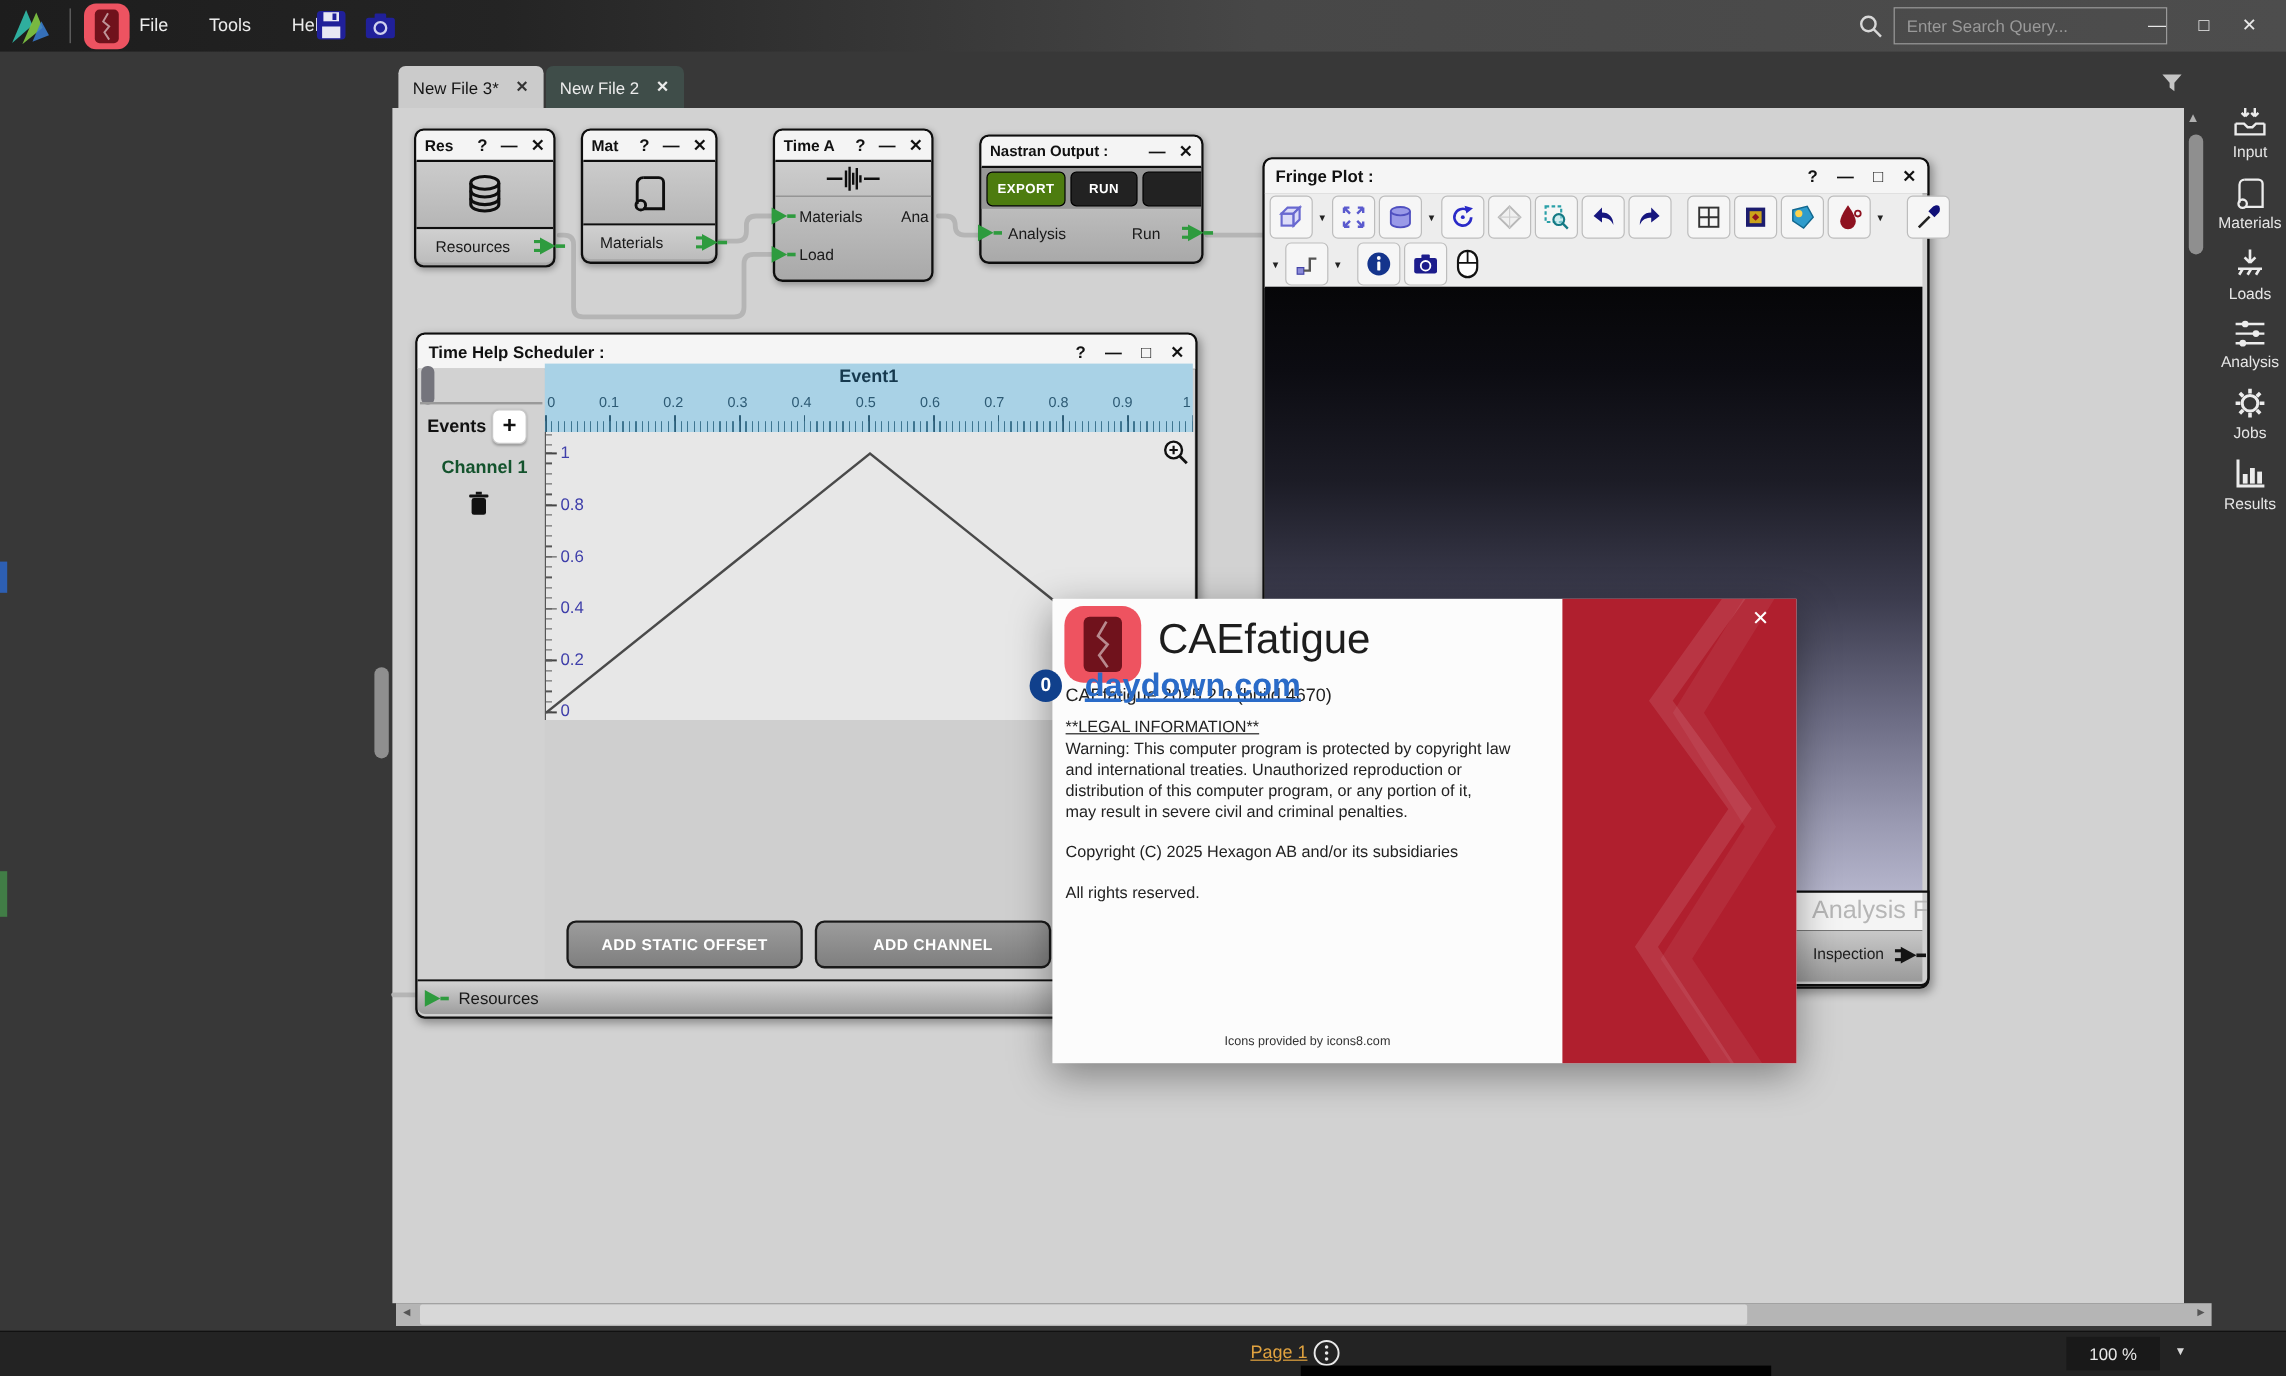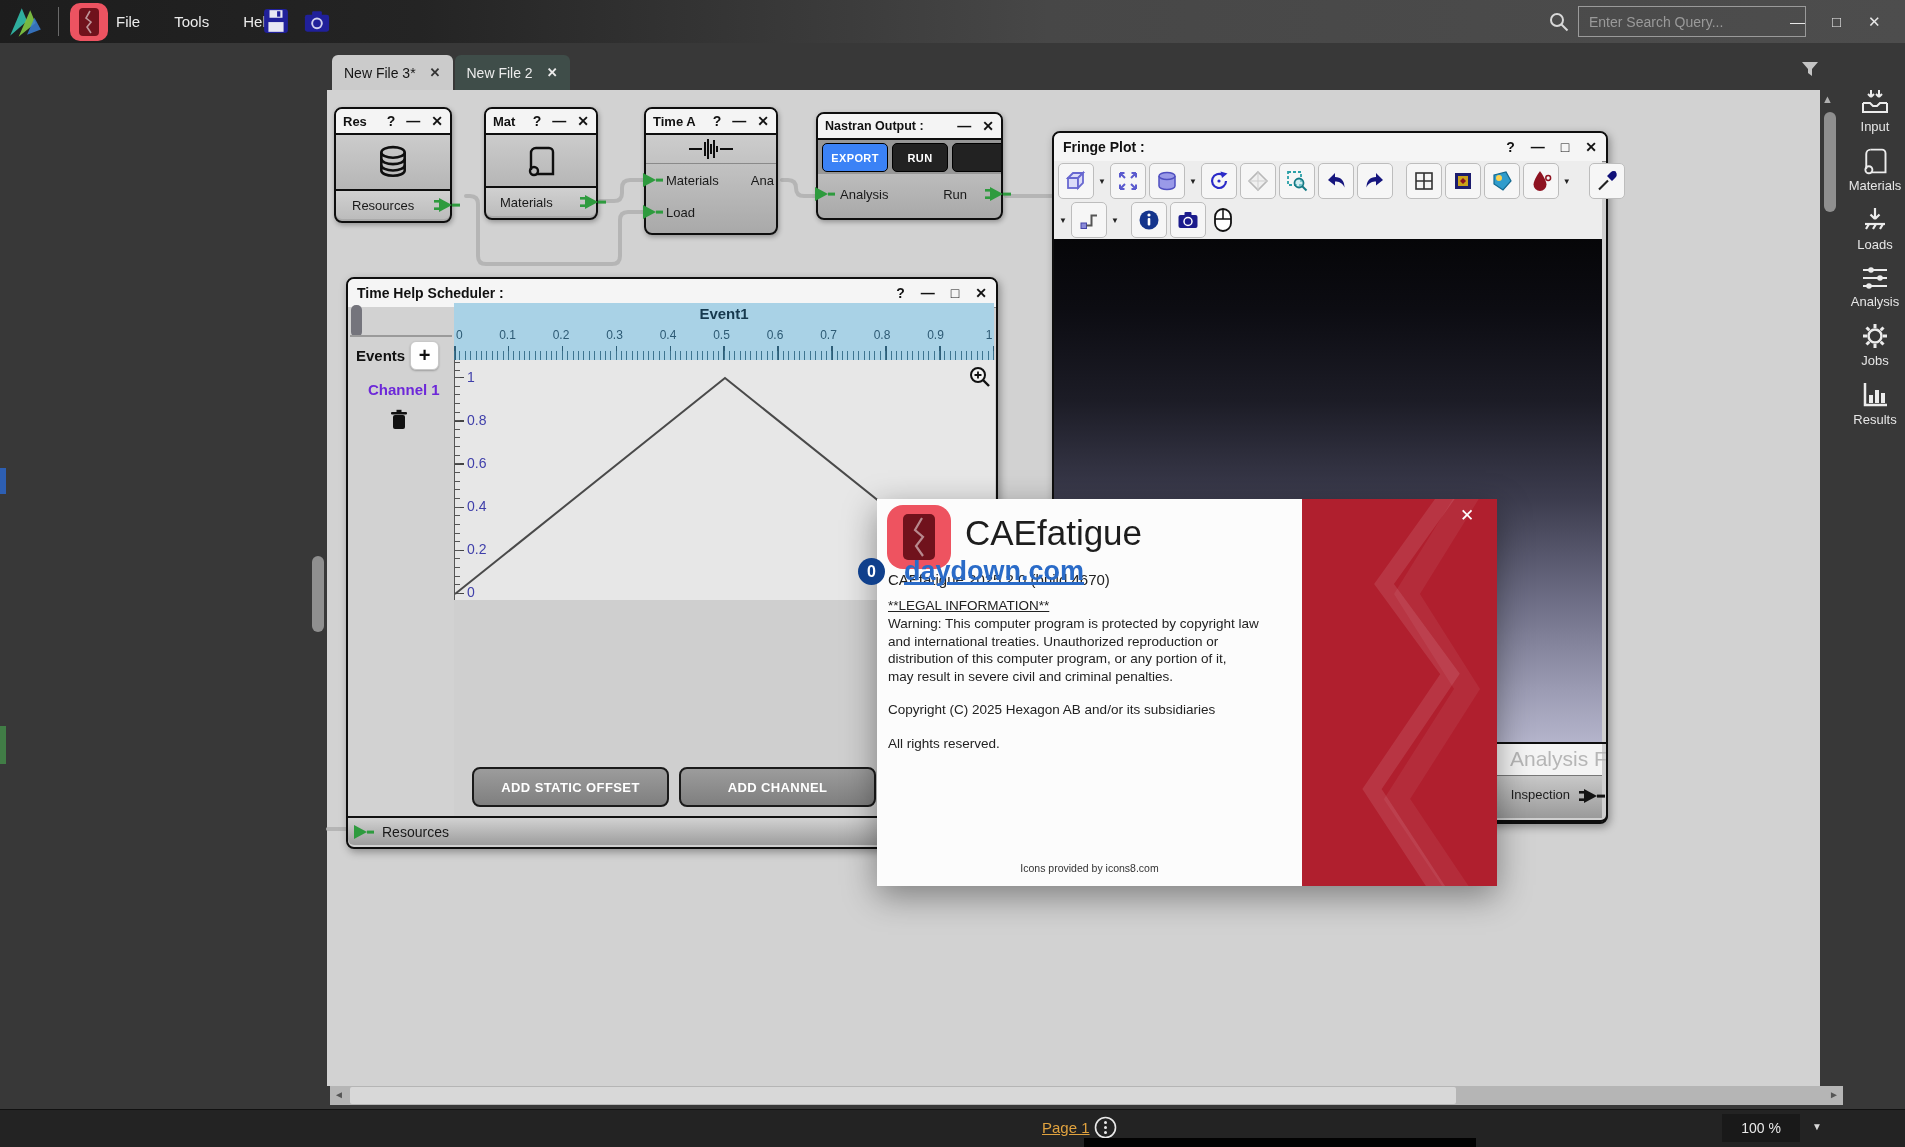--- a/index.html
+++ b/index.html
@@ -142,21 +142,21 @@
   <svg class="abs" style="left:0;top:0;z-index:3;pointer-events:none;" width="1905" height="1147">
     <g fill="none" stroke="#b5b5b5" stroke-width="4" stroke-linecap="round">
       <path d="M600 201 H614 Q622 201 622 193 V188 Q622 180 630 180 H648"></path>
       <path d="M466 196 H470 Q478 196 478 204 V256 Q478 264 486 264 H612 Q620 264 620 256 V220 Q620 212 628 212 H648"></path>
       <path d="M782 180 H788 Q796 180 796 188 Q796 196 804 196 H818"></path>
       <path d="M1006 196 H1054"></path>
       <path d="M328 829 H354"></path>
     </g>
   </svg>
 
-  <div class="node" style="left:334px;top:107px;width:114px;height:112px;">
+  <div class="node" style="left:345px;top:107px;width:114px;height:112px;">
     <div class="ntitle">
       <span class="ttl grow">Res</span>
       <span class="wc">?</span>
       <span class="wc">—</span>
       <span class="wc">✕</span>
     </div>
     <div style="height:54px;display:flex;align-items:center;justify-content:center;">
       <svg width="32" height="34" viewBox="0 0 30 32">
         <g fill="none" stroke="#0e0e0e" stroke-width="2.4">
           <ellipse cx="15" cy="7" rx="11" ry="5"></ellipse>
@@ -240,21 +240,21 @@
     </div>
   </div>
 
   <div class="node" style="left:816px;top:112px;width:183px;height:104px;">
     <div class="ntitle">
       <span class="ttl grow" style="font-size:12.5px;">Nastran Output :</span>
       <span class="wc">—</span>
       <span class="wc">✕</span>
     </div>
     <div style="height:34px;position:relative;background:#979797;overflow:hidden;">
-      <span class="abs" style="left:4px;top:3px;width:64px;height:27px;background:#3b82f6;border:1px solid #000;border-radius:5px;color:#fff;font-weight:bold;font-size:11px;display:flex;align-items:center;justify-content:center;letter-spacing:.4px;">EXPORT</span>
+      <span class="abs" style="left:4px;top:3px;width:64px;height:27px;background:#4d7c0f;border:1px solid #000;border-radius:5px;color:#fff;font-weight:bold;font-size:11px;display:flex;align-items:center;justify-content:center;letter-spacing:.4px;">EXPORT</span>
       <span class="abs" style="left:74px;top:3px;width:54px;height:27px;background:#222;border:1px solid #000;border-radius:5px;color:#fff;font-weight:bold;font-size:11px;display:flex;align-items:center;justify-content:center;letter-spacing:.4px;">RUN</span>
       <span class="abs" style="left:134px;top:3px;width:60px;height:27px;background:#222;border:1px solid #000;border-radius:5px;"></span>
     </div>
     <div class="portrow" style="height:40px;padding-left:22px;padding-right:34px;">
       <svg class="abs" style="left:-4px;top:12px;" width="22" height="16" viewBox="0 0 22 16">
         <polygon points="1,1 14,8 1,15" fill="#2e9b3e"></polygon>
           <rect x="14" y="6.6" width="7" height="3" fill="#2e9b3e"></rect>
       </svg>
       <span class="nlabel">Analysis</span>
       <span class="grow"></span>
@@ -277,21 +277,21 @@
       <span class="wc" style="margin-left:16px;">—</span>
       <span class="wc" style="margin-left:16px;">□</span>
       <span class="wc" style="margin-left:16px;">✕</span>
     </div>
 
     <div class="abs" style="left:0;top:28px;width:106px;height:509px;background:#d2d2d2;">
       <div class="abs" style="left:3px;top:-2px;width:11px;height:32px;background:#74747c;border-radius:5px;"></div>
       <div class="abs" style="left:2px;top:28px;width:102px;height:2px;background:#9a9a9a;"></div>
       <span class="abs" style="left:8px;top:40px;font-weight:bold;font-size:15px;color:#111;">Events</span>
       <span class="abs" style="left:62px;top:34px;width:27px;height:27px;background:#fff;border:1px solid #c8c8c8;border-radius:6px;box-shadow:0 1px 2px rgba(0,0,0,.25);display:flex;align-items:center;justify-content:center;font-size:20px;font-weight:bold;color:#111;">+</span>
-      <span class="abs" style="left:20px;top:74px;font-weight:bold;font-size:15px;color:#6d28d9;">Channel 1</span>
+      <span class="abs" style="left:20px;top:74px;font-weight:bold;font-size:15px;color:#14532d;">Channel 1</span>
       <span class="abs" style="left:42px;top:102px;">
         <svg width="18" height="21" viewBox="0 0 18 21">
           <rect x="3" y="6" width="12" height="14" rx="2" fill="#111"></rect>
           <rect x="1" y="3" width="16" height="2.5" rx="1" fill="#111"></rect>
           <rect x="6.5" y="0.8" width="5" height="2.4" fill="#111"></rect>
         </svg>
       </span>
     </div>
 
     <div class="abs" style="left:106px;top:24px;width:540px;height:57px;background:#a9d2e6;overflow:hidden;">

